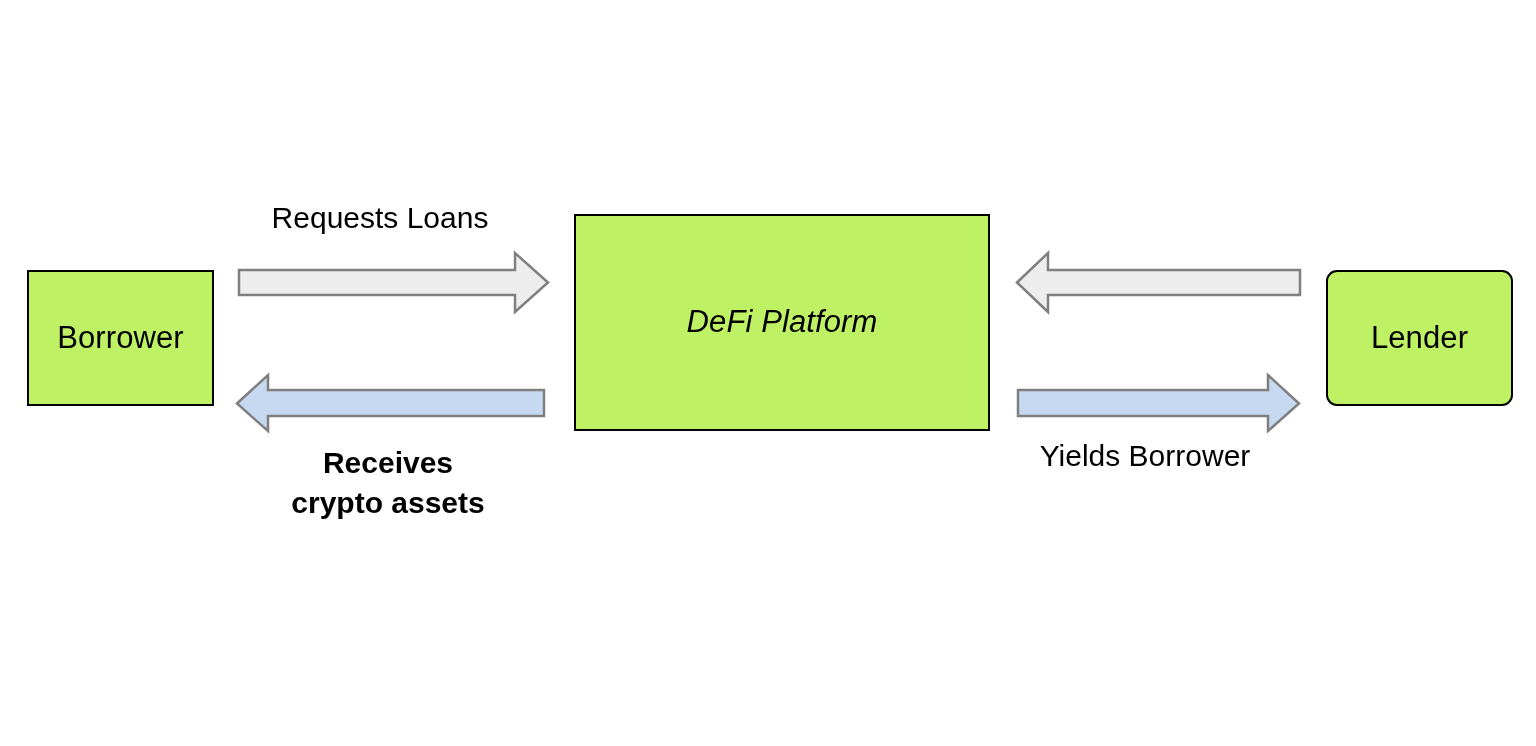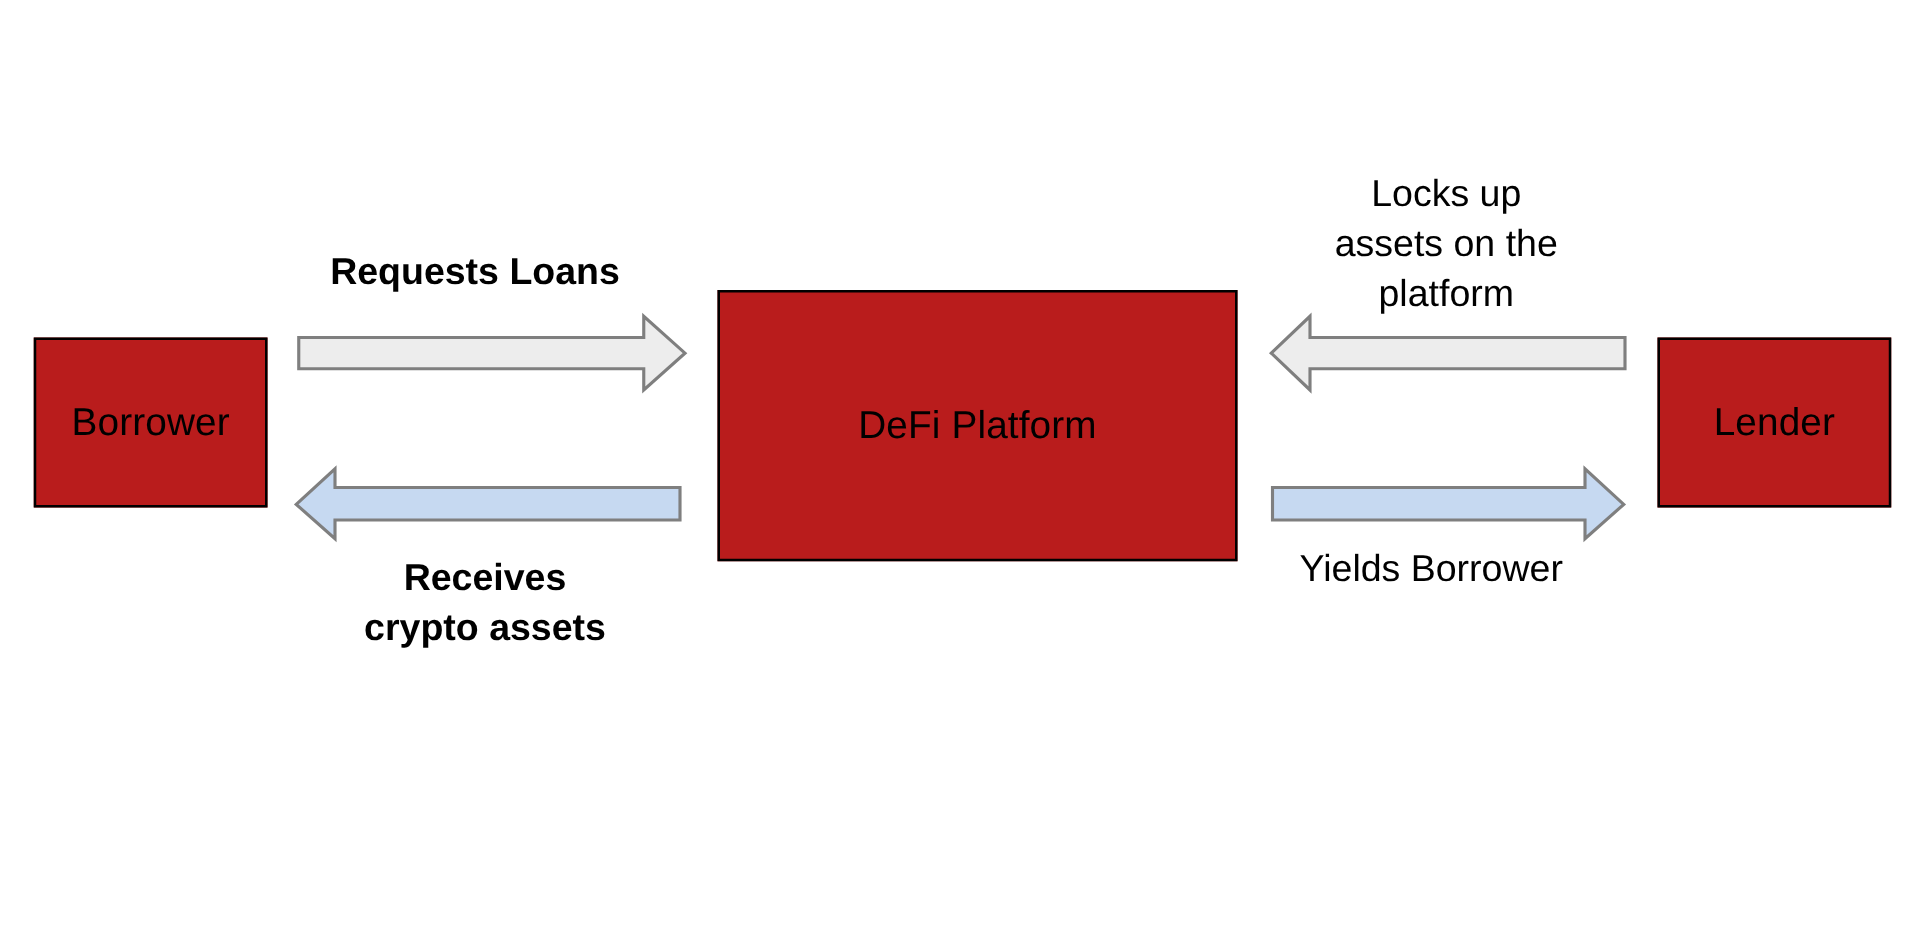--- a/index.html
+++ b/index.html
@@ -14,50 +14,52 @@
   #canvas {
     position: relative;
     width: 1536px;
     height: 746px;
     background: #ffffff;
     overflow: hidden;
   }
   .node-box {
     position: absolute;
     box-sizing: border-box;
-    background: #b91c1c;
+    background: #bef264;
     border: 2px solid #000000;
     display: flex;
     align-items: center;
     justify-content: center;
   }
   .node-label {
     font-size: 31px;
     line-height: 1.1;
     color: #000000;
     letter-spacing: 0.1px;
     white-space: nowrap;
   }
   #borrower-box {
     left: 27px;
     top: 270px;
     width: 187px;
     height: 136px;
   }
   #platform-box {
     left: 574px;
-    top: 232px;
+    top: 214px;
     width: 416px;
     height: 217px;
+    font-style: italic;
   }
   #lender-box {
     left: 1326px;
     top: 270px;
     width: 187px;
     height: 136px;
+    border-radius: 11px;
   }
   .arrow {
     position: absolute;
   }
   .arrow svg {
     display: block;
     overflow: visible;
   }
   #arrow-requests-loans { left: 237px; top: 250px; }
   #arrow-receives-assets { left: 235px; top: 372px; }
@@ -69,21 +71,20 @@
     font-size: 30px;
     line-height: 40px;
     color: #000000;
     text-align: center;
     white-space: pre-line;
   }
   #label-requests-loans {
     left: 228px;
     top: 198px;
     width: 304px;
-    font-weight: bold;
   }
   #label-receives-assets {
     left: 238px;
     top: 443px;
     width: 300px;
     font-weight: bold;
   }
   #label-locks-assets {
     left: 1037px;
     top: 136px;
@@ -125,23 +126,20 @@
     </svg>
   </div>
   <div class="edge-label" id="label-receives-assets">Receives
 crypto assets</div>
 
   <div class="arrow" id="arrow-locks-assets">
     <svg width="288" height="65" viewBox="0 0 288 65">
       <polygon points="2,32.5 33,3 33,20 285,20 285,45 33,45 33,62" fill="#ededed" stroke="#7f7f7f" stroke-width="2.5" stroke-linejoin="miter"></polygon>
     </svg>
   </div>
-  <div class="edge-label" id="label-locks-assets">Locks up
-assets on the
-platform</div>
 
   <div class="arrow" id="arrow-yields-interest">
     <svg width="286" height="63" viewBox="0 0 286 63">
       <polygon points="2,18 252,18 252,3 283,31.5 252,59 252,44 2,44" fill="#c6d9f1" stroke="#7f7f7f" stroke-width="2.5" stroke-linejoin="miter"></polygon>
     </svg>
   </div>
   <div class="edge-label" id="label-yields-interest">Yields Borrower</div>
 
 </div>
 

